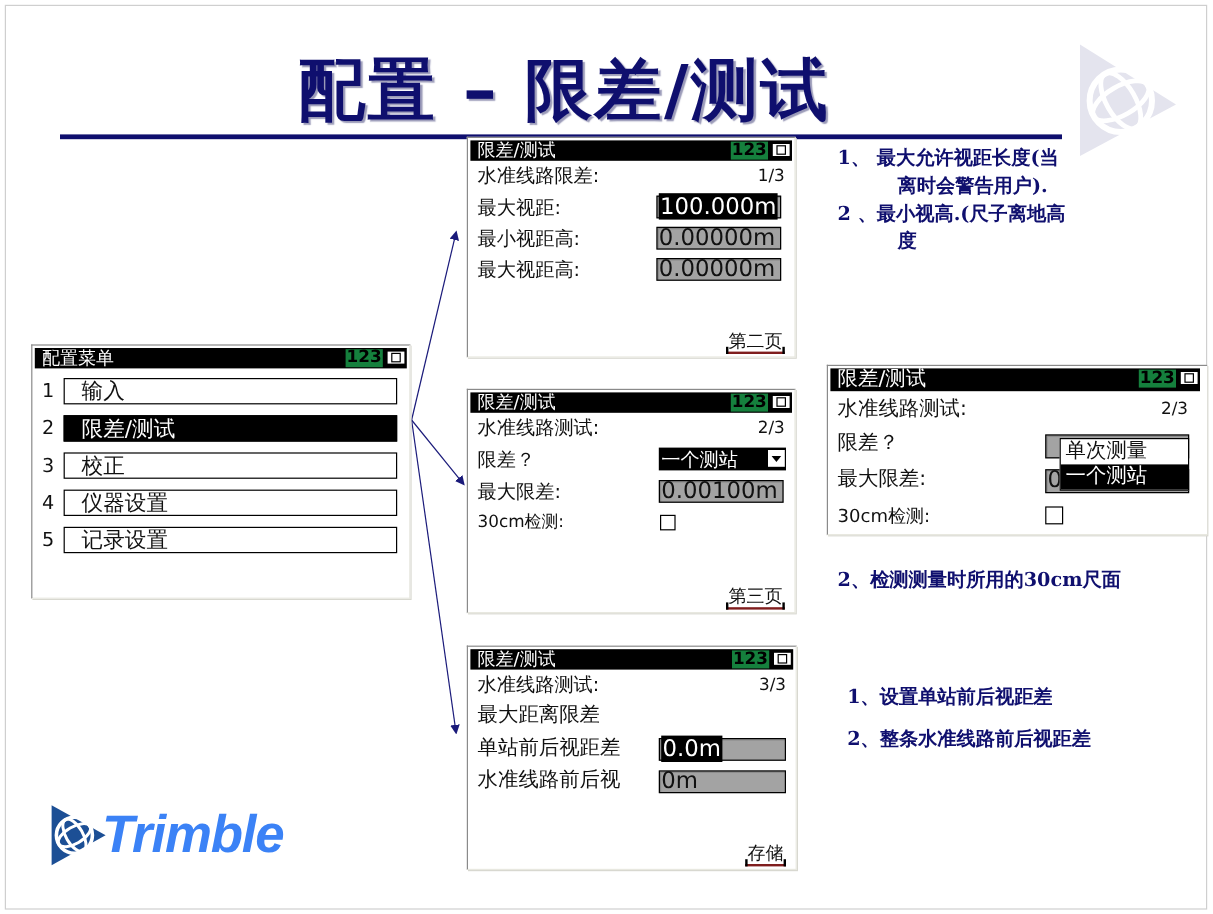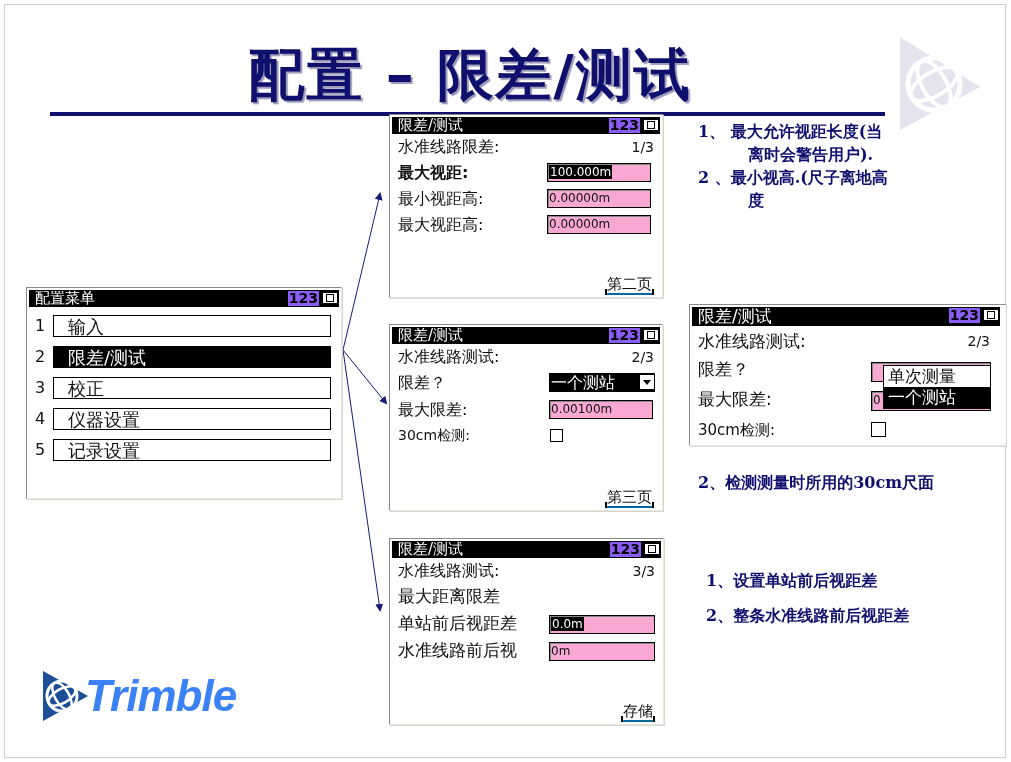--- a/index.html
+++ b/index.html
@@ -4,28 +4,28 @@
 <style>
   html,body{margin:0;padding:0;}
   body{width:1011px;height:762px;background:#fff;position:relative;overflow:hidden;font-family:"DejaVu Sans",sans-serif;}
   .slide-border{position:absolute;left:4px;top:4px;width:1002px;height:754px;border:1px solid #cfcfcf;box-sizing:border-box;}
   .title{position:absolute;left:0;top:38px;width:940px;text-align:center;font-size:56px;font-weight:bold;color:#0f0f6e;letter-spacing:2px;font-family:"DejaVu Sans",sans-serif;text-shadow:2px 2px 1px #9a9ab8;}
   .rule{position:absolute;left:50px;top:112px;width:835px;height:4px;background:#0f0f6e;}
   .watermark{position:absolute;left:892px;top:32px;width:90px;height:100px;}
   
   .screen{position:absolute;background:#fff;border:1px solid #8a8a8a;border-right-color:#e8e8e0;border-bottom-color:#e8e8e0;box-shadow:1px 1px 0 #d8d8d0;font-family:"DejaVu Sans",sans-serif;color:#111;}
   .sbar{position:absolute;left:2px;right:2px;top:2px;height:17px;background:#000;color:#fff;font-size:15px;line-height:17px;padding-left:6px;}
-  .sbar .mode{position:absolute;right:20px;top:1px;height:15px;line-height:15px;background:#8b5cf6;color:#000;font-weight:bold;font-size:14px;padding:0 1px;}
+  .sbar .mode{position:absolute;right:20px;top:1px;height:15px;line-height:15px;background:#15803d;color:#000;font-weight:bold;font-size:14px;padding:0 1px;}
   .sbar .batt{position:absolute;right:2px;top:3px;width:14px;height:10px;background:#fff;}
   .sbar .batt b{position:absolute;left:3px;top:1px;width:8px;height:8px;border:1px solid #000;box-sizing:border-box;background:#fff;}
   .row{position:absolute;left:8px;font-size:16px;line-height:20px;white-space:nowrap;}
   .pg{position:absolute;right:8px;font-size:14px;}
-  .field{position:absolute;height:19px;border:1px solid #000;box-sizing:border-box;font-size:12px;line-height:17px;padding-left:1px;background:#f9a8d4;box-shadow:inset 1px 1px 0 #888;}
+  .field{position:absolute;height:19px;border:1px solid #000;box-sizing:border-box;font-size:19px;line-height:17px;padding-left:1px;background:#a3a3a3;box-shadow:inset 1px 1px 0 #888;}
   .field .sel{background:#000;color:#fff;padding:0 1px;}
-  .soft{position:absolute;right:8px;bottom:2px;font-size:15px;line-height:18px;border-bottom:2px solid #0369a1;padding:0 2px;}
+  .soft{position:absolute;right:8px;bottom:2px;font-size:15px;line-height:18px;border-bottom:2px solid #7f1d1d;padding:0 2px;}
   .soft::before{content:"";position:absolute;left:0;bottom:-2px;width:2px;height:6px;background:#000;}
   .soft::after{content:"";position:absolute;right:0;bottom:-2px;width:2px;height:6px;background:#000;}
   .menu-item{position:absolute;left:8px;right:10px;height:23px;font-size:18px;line-height:22px;}
   .menu-item .num{position:absolute;left:0;top:0;width:16px;font-size:16px;}
   .menu-item .box{position:absolute;left:18px;right:0;top:0;height:22px;border:1px solid #000;box-sizing:border-box;padding-left:14px;background:#fff;}
   .menu-item.active .box{background:#000;color:#fff;}
   .checkbox{position:absolute;width:13px;height:13px;border:1px solid #000;box-sizing:border-box;background:#fff;}
   .dropdown{position:absolute;height:19px;background:#000;color:#fff;font-size:16px;line-height:19px;padding-left:2px;box-sizing:border-box;}
   .dropdown .arrow{position:absolute;right:1px;top:2px;width:14px;height:14px;background:#fff;}
   .dropdown .arrow::after{content:"";position:absolute;left:3px;top:5px;border-left:4px solid transparent;border-right:4px solid transparent;border-top:5px solid #000;}
@@ -97,21 +97,21 @@
 <div class="screen" style="left:389px;top:114px;width:272px;height:182px;">
   <div class="sbar">
     <span>限差/测试</span>
     <span class="mode">123</span>
     <span class="batt">
         <b></b>
       </span>
   </div>
   <div class="row" style="top:22px;">水准线路限差:</div>
   <div class="pg" style="top:24px;">1/3</div>
-  <div class="row" style="top:48px;font-weight:bold;">最大视距:</div>
+  <div class="row" style="top:48px;">最大视距:</div>
   <div class="field" style="left:157px;top:48px;width:104px;"><span class="sel">100.000m</span></div>
   <div class="row" style="top:74px;">最小视距高:</div>
   <div class="field" style="left:157px;top:74px;width:104px;">0.00000m</div>
   <div class="row" style="top:100px;">最大视距高:</div>
   <div class="field" style="left:157px;top:100px;width:104px;">0.00000m</div>
   <div class="soft">第二页</div>
 </div>
 
 <div class="screen" style="left:389px;top:324px;width:272px;height:185px;">
   <div class="sbar">

